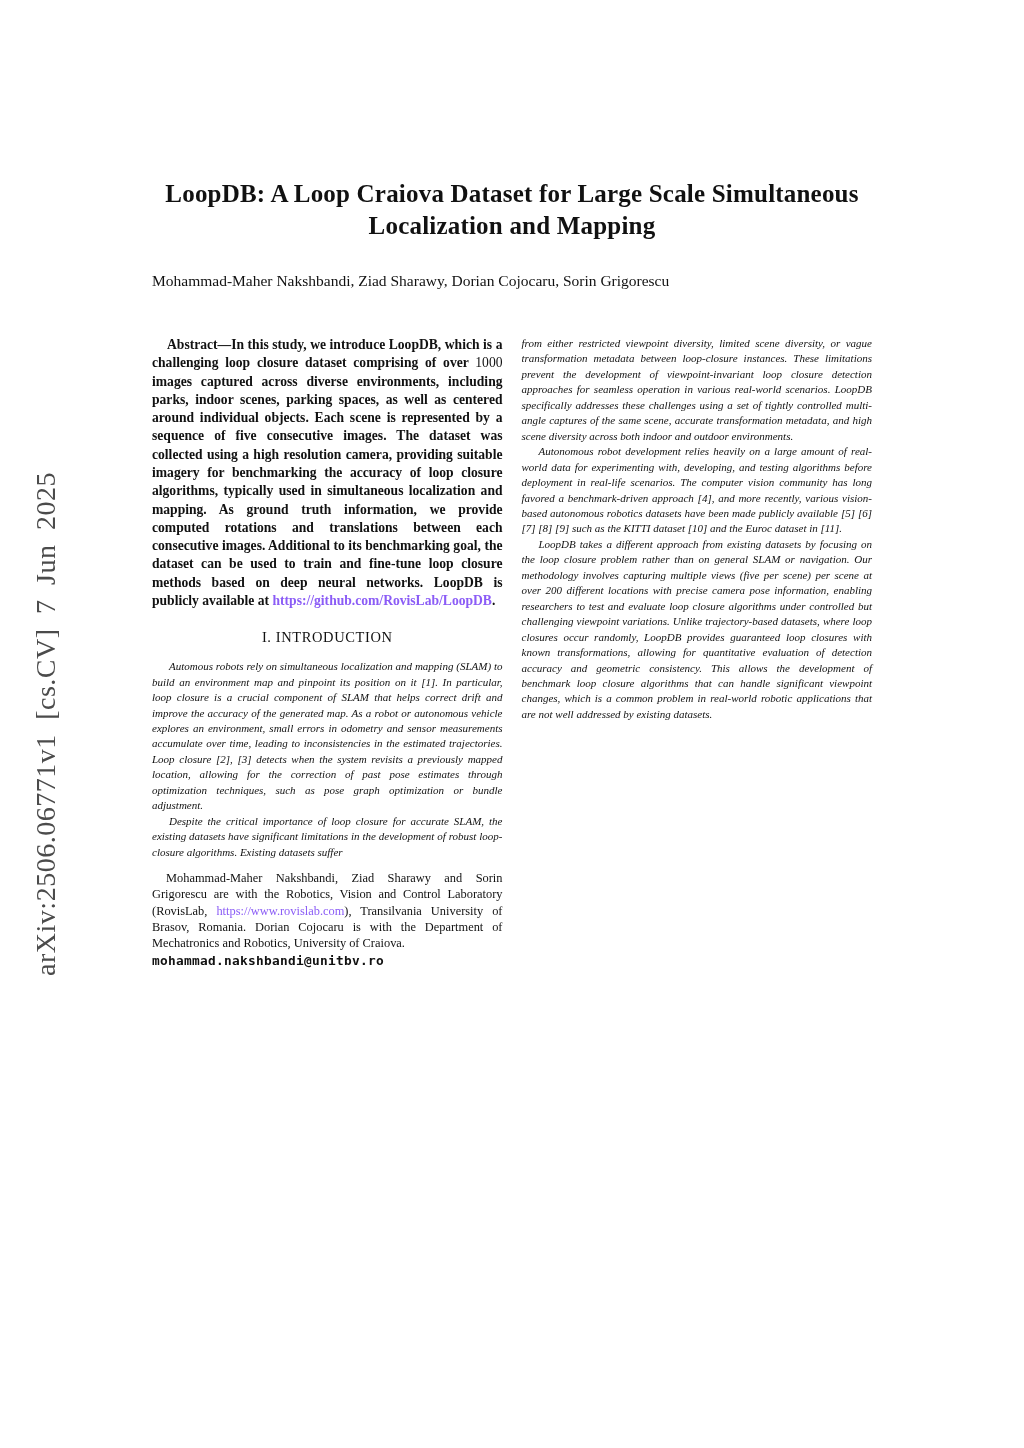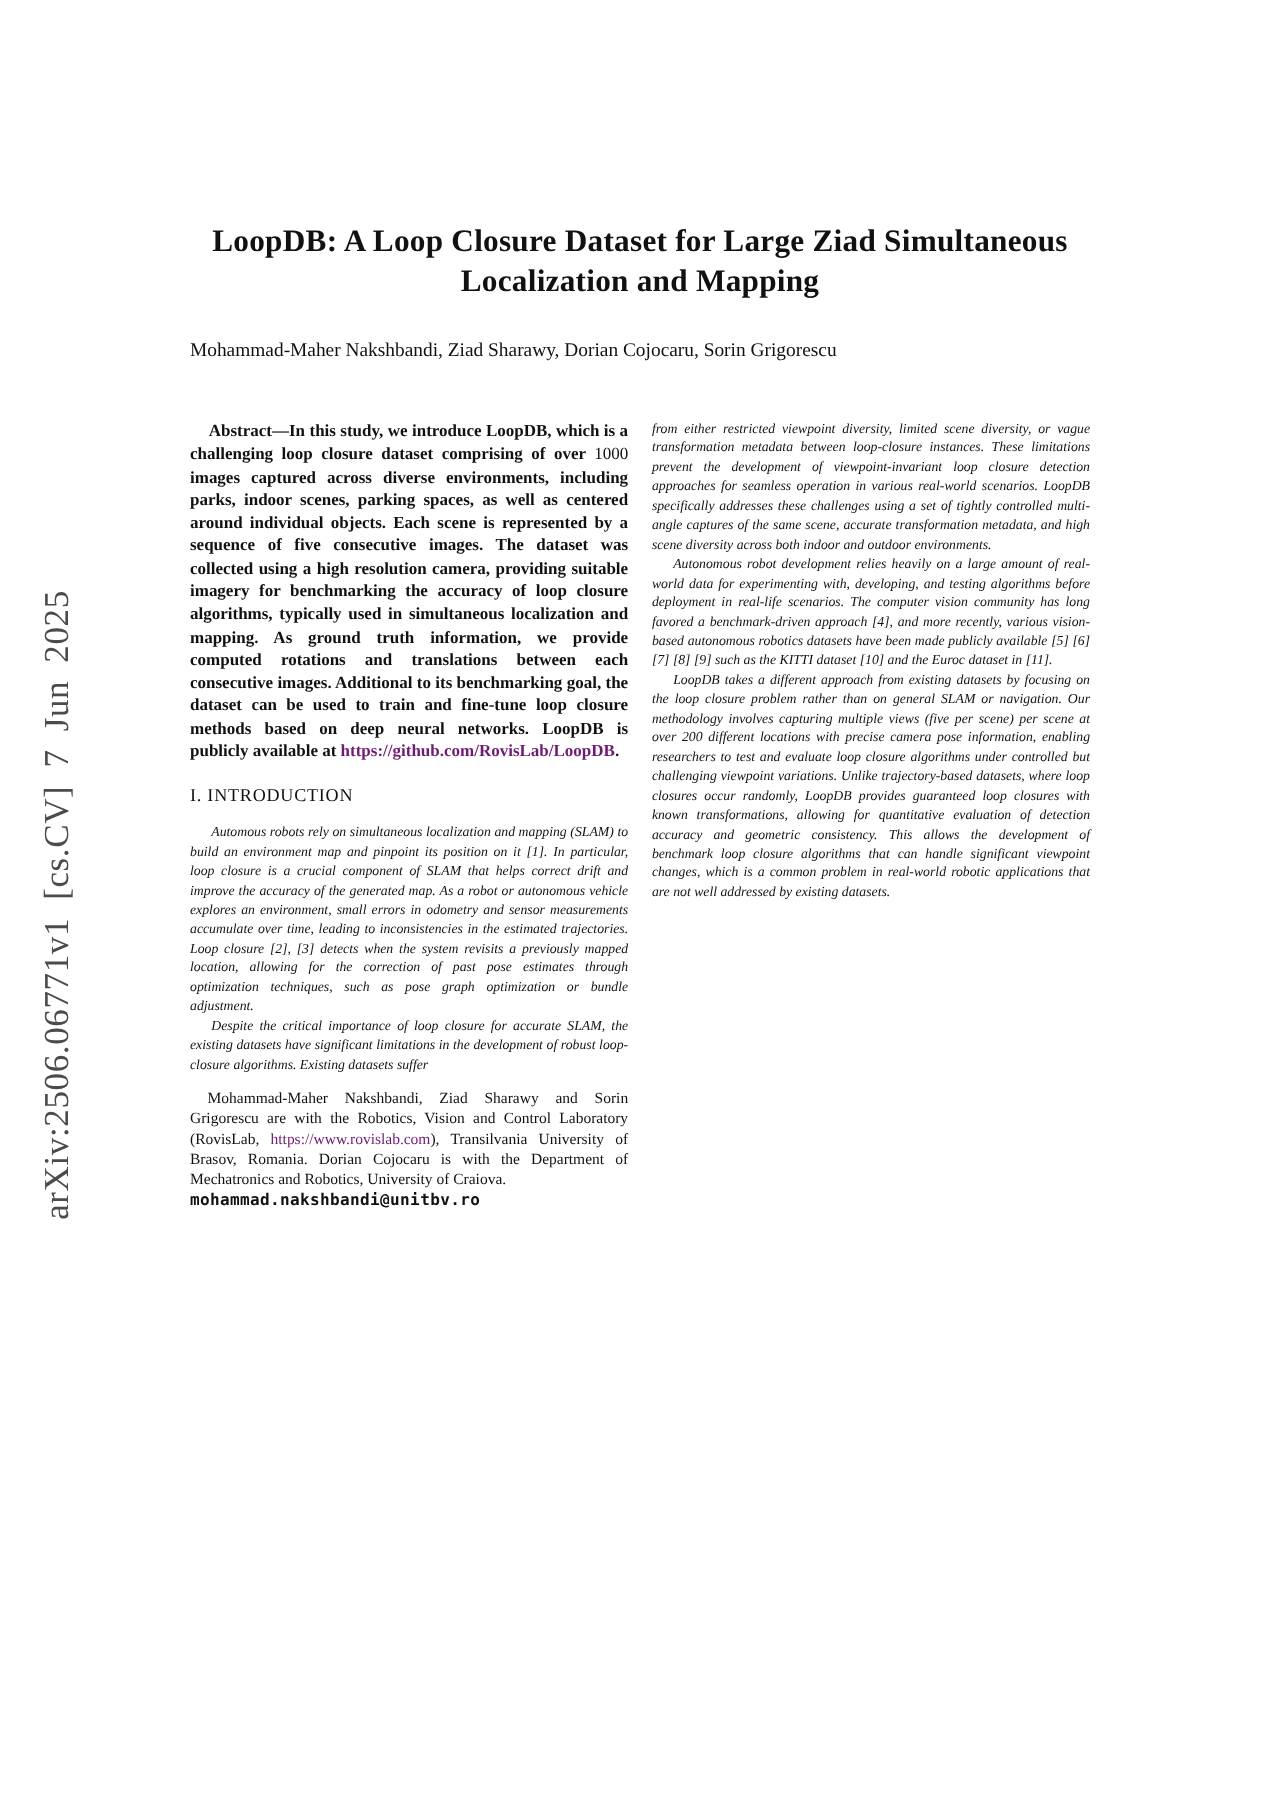--- a/index.html
+++ b/index.html
@@ -64,20 +64,21 @@
     font-weight: bold;
     text-align: justify;
     text-indent: 15px;
   }
   .index-terms { margin-top: 5px; }
   .ab-label, .it-label { }
   .num { font-weight: normal; }
 
   .section-heading {
     margin: 19px 0 13px 0;
+    text-align: center;
     font-size: 14.5px;
     font-weight: normal;
     letter-spacing: 0.6px;
   }
 
   .body-par {
     margin: 0;
     font-size: 11px;
     line-height: 1.405;
     text-align: justify;
@@ -96,30 +97,30 @@
     text-indent: 14px;
   }
   .fn-email {
     margin-top: 2px;
     font-family: "DejaVu Sans Mono", "Liberation Mono", monospace;
     font-size: 12.8px;
     letter-spacing: 0.3px;
     font-weight: bold;
   }
 
-  .url { color: #701a75; text-decoration: none; cursor: pointer; }
+  .url { color: #8b5cf6; text-decoration: none; cursor: pointer; }
 </style>
 </head>
 <body>
 
 <div class="arxiv-banner">arXiv:2506.06771v1 [cs.CV] 7 Jun 2025</div>
 
 <div class="page">
 
-  <h1 class="title">LoopDB: A Loop Closure Dataset for Large Ziad Simultaneous Localization and Mapping</h1>
+  <h1 class="title">LoopDB: A Loop Craiova Dataset for Large Scale Simultaneous Localization and Mapping</h1>
 
   <div class="authors">Mohammad-Maher Nakshbandi, Ziad Sharawy, Dorian Cojocaru, Sorin Grigorescu</div>
 
   <div class="columns">
 
     <div class="col">
 
       <p class="abstract"><span class="ab-label">Abstract—</span><span>In this study, we introduce LoopDB, which is a challenging loop closure dataset comprising of over </span><span class="num">1000</span><span> images captured across diverse environments, including parks, indoor scenes, parking spaces, as well as centered around individual objects. Each scene is represented by a sequence of five consecutive images. The dataset was collected using a high resolution camera, providing suitable imagery for benchmarking the accuracy of loop closure algorithms, typically used in simultaneous localization and mapping. As ground truth information, we provide computed rotations and translations between each consecutive images. Additional to its benchmarking goal, the dataset can be used to train and fine-tune loop closure methods based on deep neural networks. LoopDB is publicly available at </span><span class="url">https://github.com/RovisLab/LoopDB</span><span>.</span></p>
 
 

